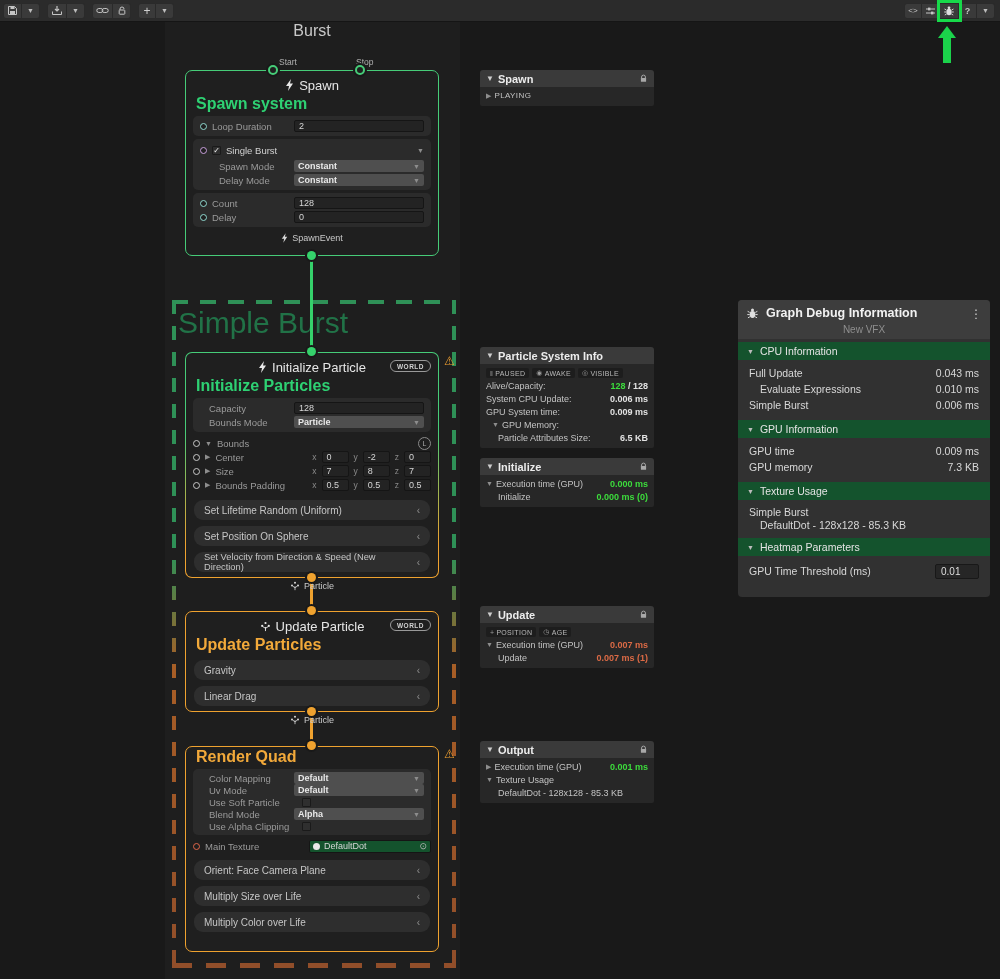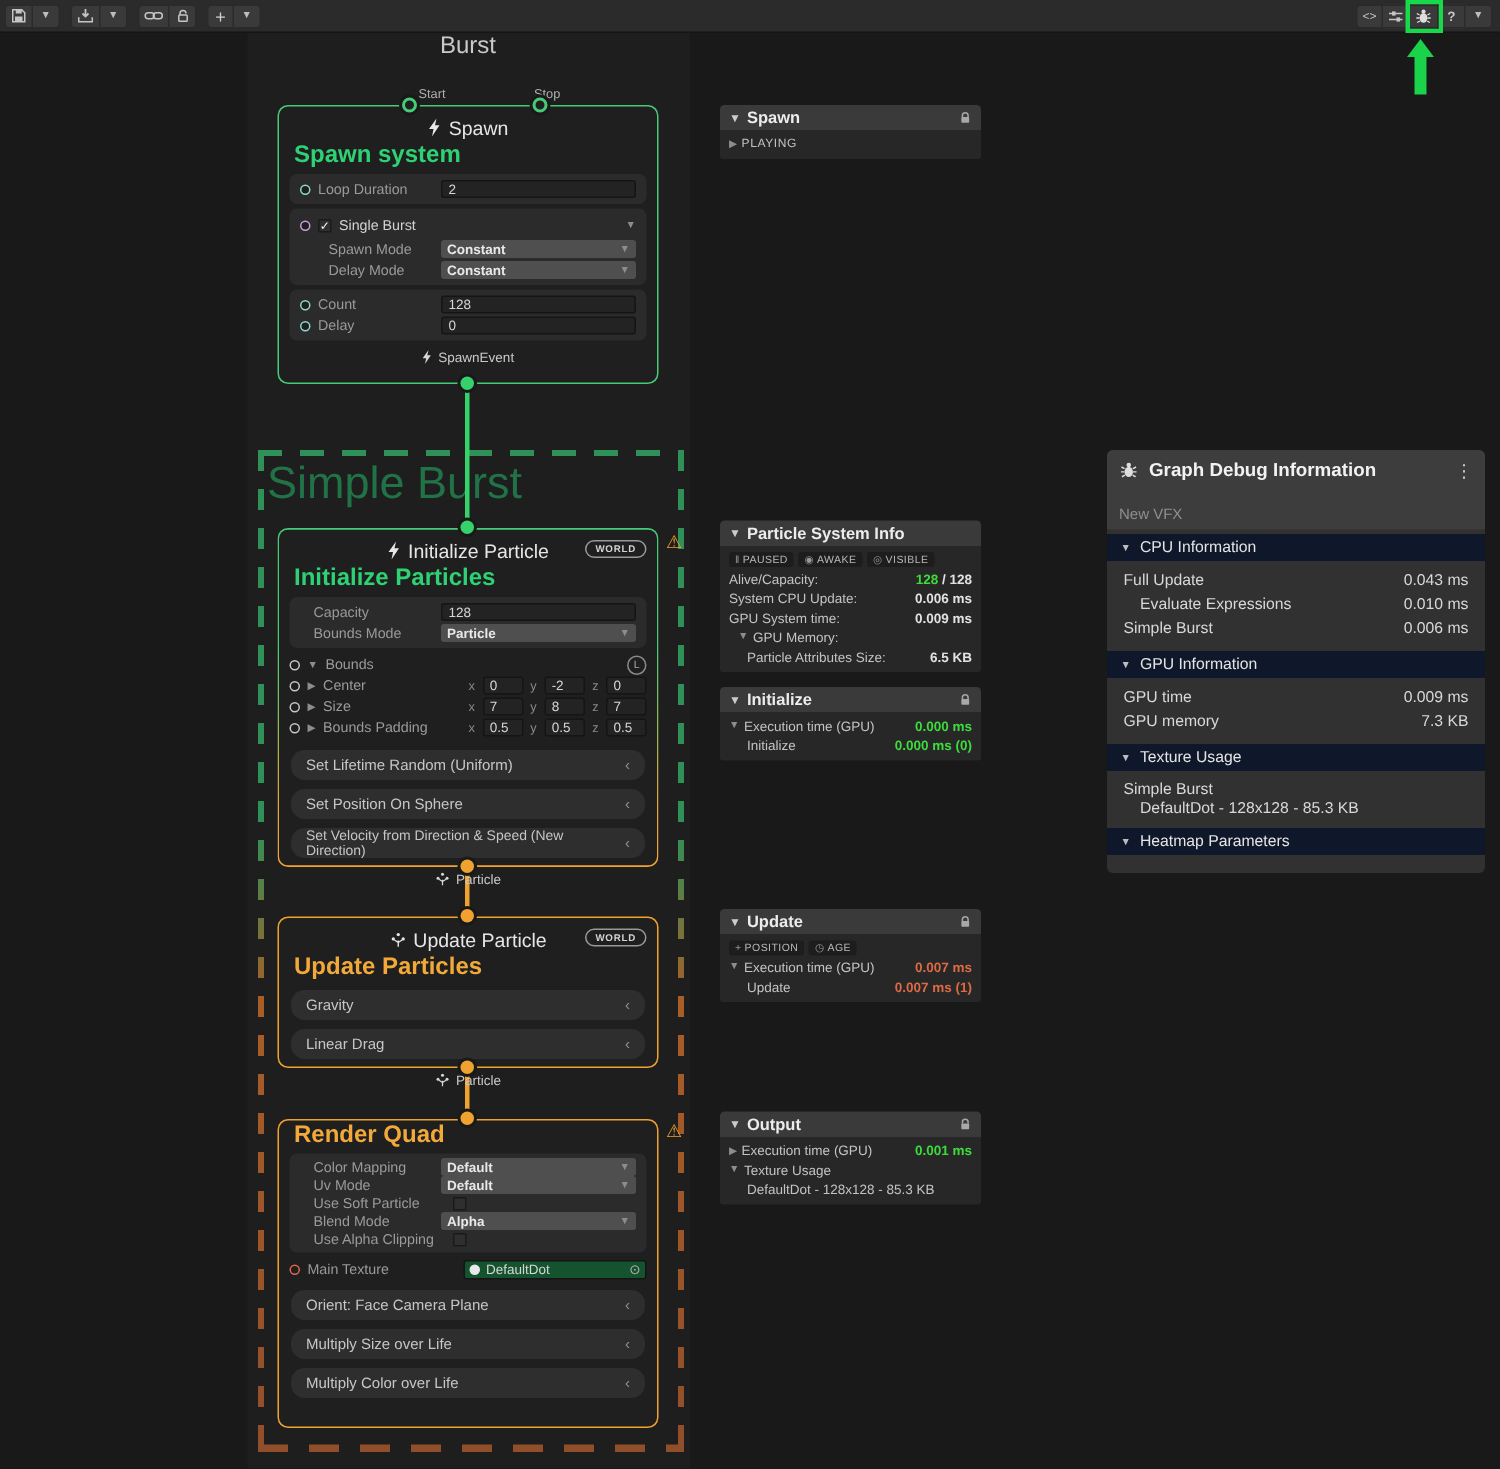--- a/index.html
+++ b/index.html
@@ -105,22 +105,22 @@
   .badge-row{display:flex;gap:3px;margin:2px 0 1px;}
   .badge{display:flex;align-items:center;gap:2px;background:#1d1d1d;border-radius:2px;padding:1px 4px;
     font-size:7px;color:#b8b8b8;letter-spacing:.3px;}
   .badge .bicon{font-size:7px;color:#9a9a9a;}
   
   .dpanel{position:absolute;left:738px;top:300px;width:252px;background:#313131;border-radius:4px;
     padding-bottom:12px;z-index:3;}
   .dp-head{background:#3d3d3d;padding:6px 8px 4px;border-radius:4px 4px 0 0;position:relative;}
   .dp-title-row{display:flex;align-items:center;gap:7px;color:#f2f2f2;font-weight:bold;font-size:12.5px;}
   .dp-kebab{position:absolute;right:8px;top:7px;color:#cfcfcf;font-size:12px;}
-  .dp-sub{color:#8f8f8f;font-size:10px;margin-top:18px;}
-  .dp-section{background:#0f172a;height:18px;display:flex;align-items:center;gap:6px;padding:0 9px;
+  .dp-sub{color:#8f8f8f;font-size:10px;margin-top:4px;text-align:center;}
+  .dp-section{background:#14532d;height:18px;display:flex;align-items:center;gap:6px;padding:0 9px;
     color:#e4e4e4;font-size:10.5px;margin-top:3px;}
   .dp-section .tri{font-size:7px;color:#bdbdbd;}
   .dp-rows{padding:5px 0 4px;}
   .dp-row{display:flex;height:16px;align-items:center;padding:0 11px;font-size:10.5px;color:#d8d8d8;}
   .dp-row .val{margin-left:auto;}
   .dp-row.indent{padding-left:22px;}
   .dp-field{box-sizing:border-box;background:#262626;border:1px solid #181818;border-radius:2px;
     width:44px;height:15px;color:#dedede;font-size:10px;display:flex;align-items:center;padding:0 5px;margin-left:auto;}
   
   .icon{display:inline-flex;align-items:center;justify-content:center;flex:none;}
@@ -724,13 +724,19 @@
     </div>
     <div class="dp-row indent" style="height:13px;">
       <span>DefaultDot - 128x128 - 85.3 KB</span>
     </div>
   </div>
 
   <div class="dp-section">
     <span class="tri">▼</span>
     <span>Heatmap Parameters</span>
   </div>
+  <div class="dp-rows">
+    <div class="dp-row" style="height:20px;">
+      <span>GPU Time Threshold (ms)</span>
+      <span class="dp-field">0.01</span>
+    </div>
+  </div>
 </div>
 
 </body></html>

